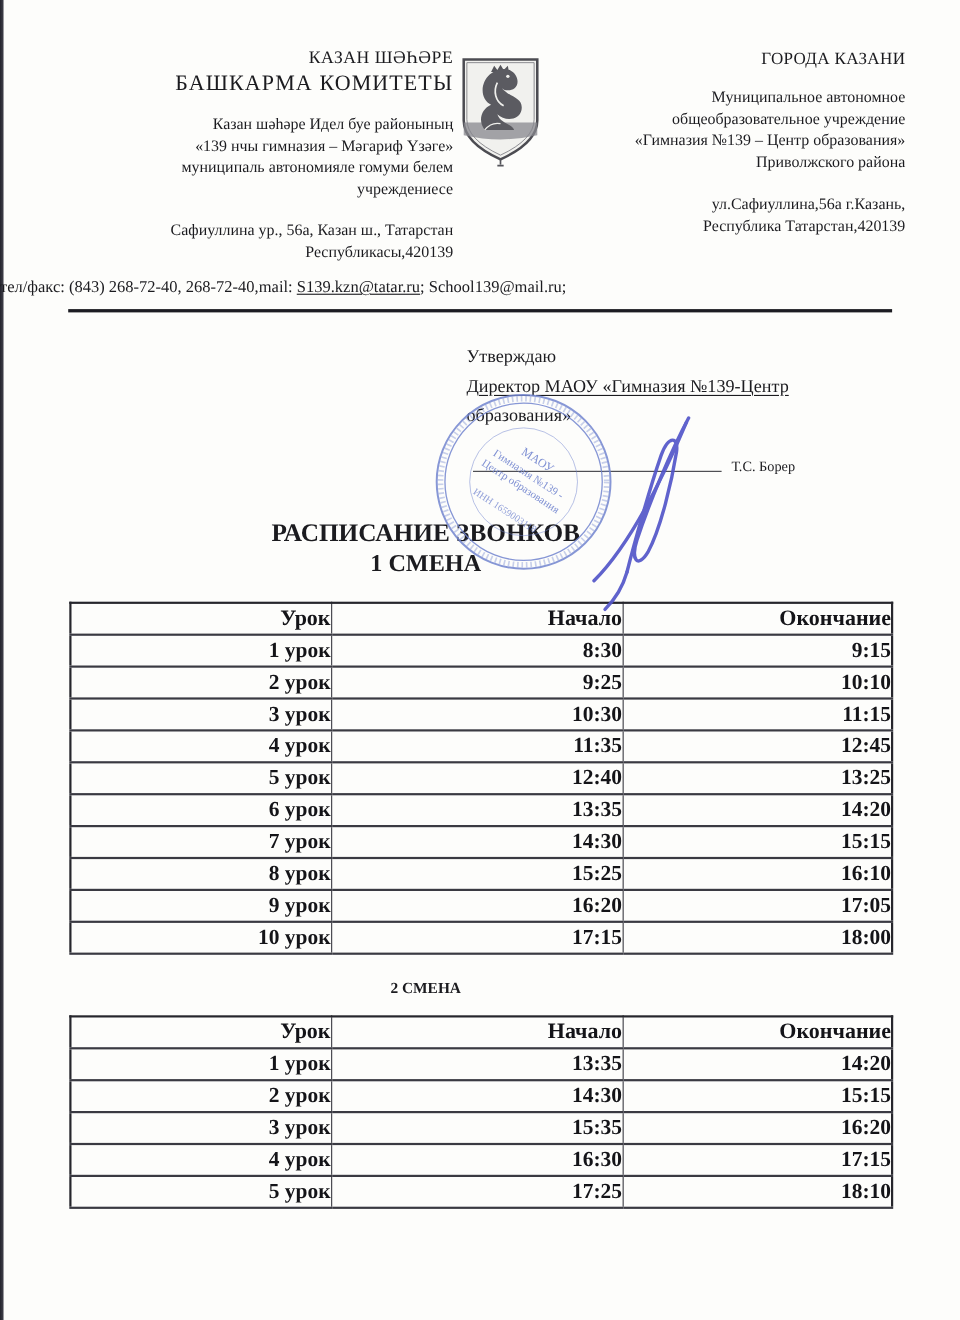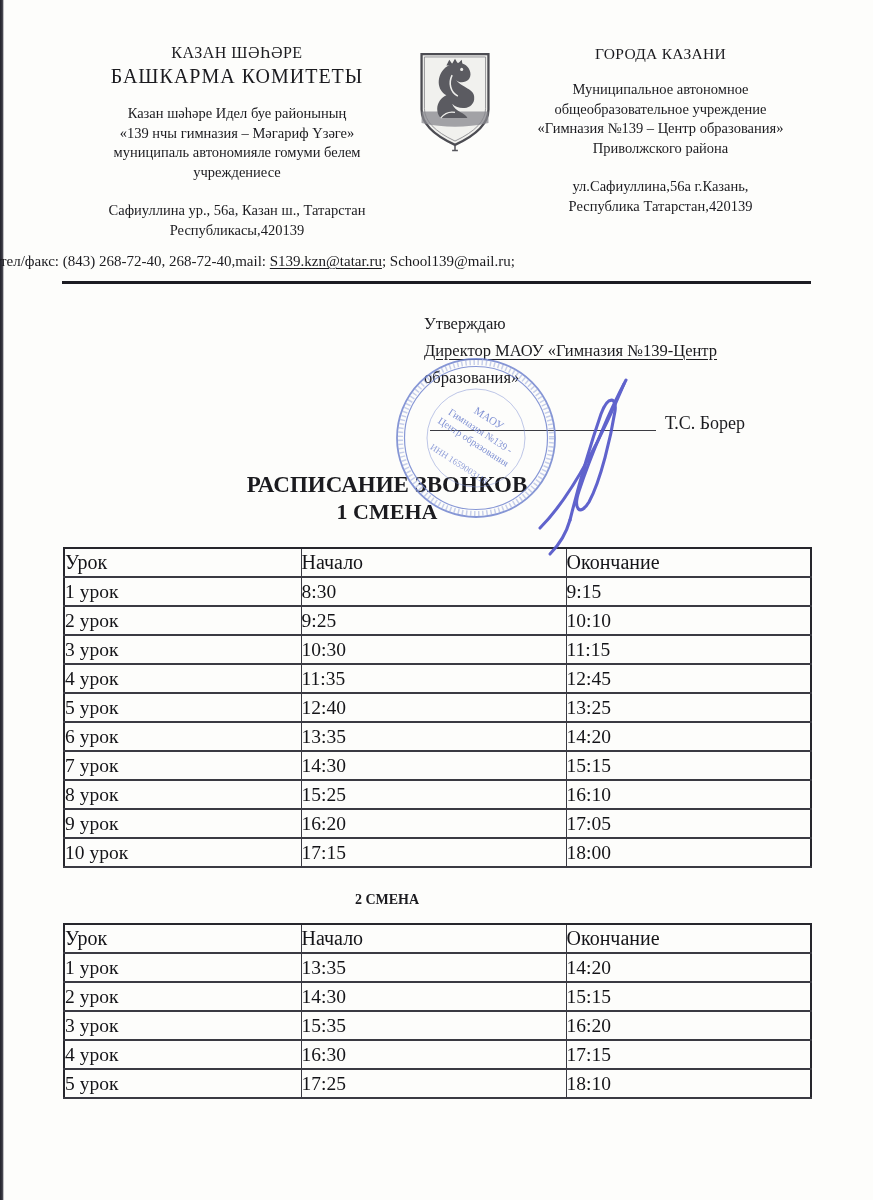--- a/index.html
+++ b/index.html
@@ -6,56 +6,56 @@
   .page{
     position:relative;width:873px;height:1200px;margin:0 auto;
     background:#fdfdfb;overflow:hidden;
     font-family:"Liberation Serif","DejaVu Serif",serif;
     color:#1b1b1f;
   }
   .scan-edge{position:absolute;left:0;top:0;width:4px;height:100%;
     background:linear-gradient(to right,#23232c 0%,#3a3a44 60%,rgba(60,60,70,0) 100%);}
   
   .letterhead{position:absolute;top:44px;left:62px;width:761px;display:flex;justify-content:space-between;}
-  .lh-col{text-align:center;}
+  .lh-col{text-align:right;}
   .lh-left{width:350px;}
   .lh-right{width:325px;}
   .lh-title-sm{font-size:16px;letter-spacing:.5px;}
   .lh-title-lg{font-size:20px;letter-spacing:1px;margin-top:3px;}
   .lh-title-r{font-size:15.5px;line-height:20px;letter-spacing:.3px;}
   .lines{white-space:pre-line;}
   .lh-org{margin-top:16px;font-size:14.5px;line-height:19.5px;}
   .lh-addr{margin-top:19px;font-size:14.5px;line-height:19.5px;}
   .emblem-box{width:86px;padding-top:2px;}
   
   .contact{position:absolute;top:253px;left:0;width:100%;font-size:15px;}
   .contact .u{text-decoration:underline;text-underline-offset:2px;}
   .rule{position:absolute;top:281px;left:62px;width:749px;height:2.5px;background:#1c1c22;}
   
   .approval{position:absolute;top:288px;left:0;width:100%;height:0;}
   .appr-text{position:absolute;left:424px;top:22px;font-size:16.5px;line-height:27px;}
   .appr-underline{text-decoration:underline;text-underline-offset:3px;text-decoration-thickness:1px;}
   .sig-row{position:absolute;left:430px;top:122px;display:flex;align-items:flex-end;}
   .sig-line{display:inline-block;width:226px;height:18px;border-bottom:1.5px solid #3c3c42;}
-  .sig-name{font-size:18px;margin-left:9px;position:relative;top:3px;text-align:right;}
+  .sig-name{font-size:13px;margin-left:9px;position:relative;top:3px;text-align:right;}
   .stamp-sig{position:absolute;left:388px;top:62px;z-index:3;pointer-events:none;}
   
   .sched-title{position:absolute;left:62px;width:650px;text-align:center;font-weight:700;}
   .t-main{top:471px;font-size:23px;line-height:27px;}
   .t-shift1{top:499px;font-size:22px;}
   .t-shift2{top:892px;font-size:14px;}
   
   table.sched{position:absolute;left:63px;width:747px;border-collapse:collapse;
     border:2.5px solid #26262c;table-layout:fixed;}
   .tbl1{top:547px;}
   .tbl2{top:923px;}
   table.sched th,table.sched td{
     border:1.6px solid #3a3a42;border-bottom-width:2.2px;
-    text-align:left;vertical-align:middle;
-    height:27px;font-weight:400;color:#141418;padding:0;
+    text-align:right;vertical-align:middle;
+    height:27px;font-weight:700;color:#141418;padding:0;
   }
   table.sched th{font-size:20px;}
   table.sched td{font-size:19.5px;}
   col.c1{width:237px;}col.c2{width:265px;}col.c3{width:245px;}
 </style>
 </head>
 <body>
 
 <div class="page">
   <div class="scan-edge"></div>

